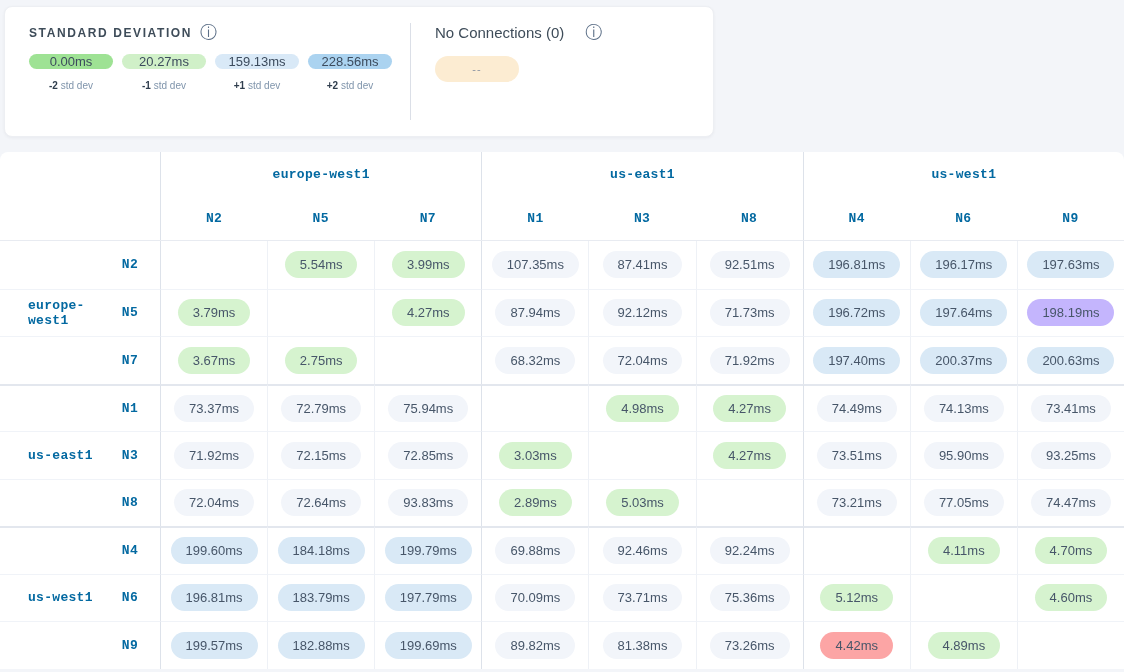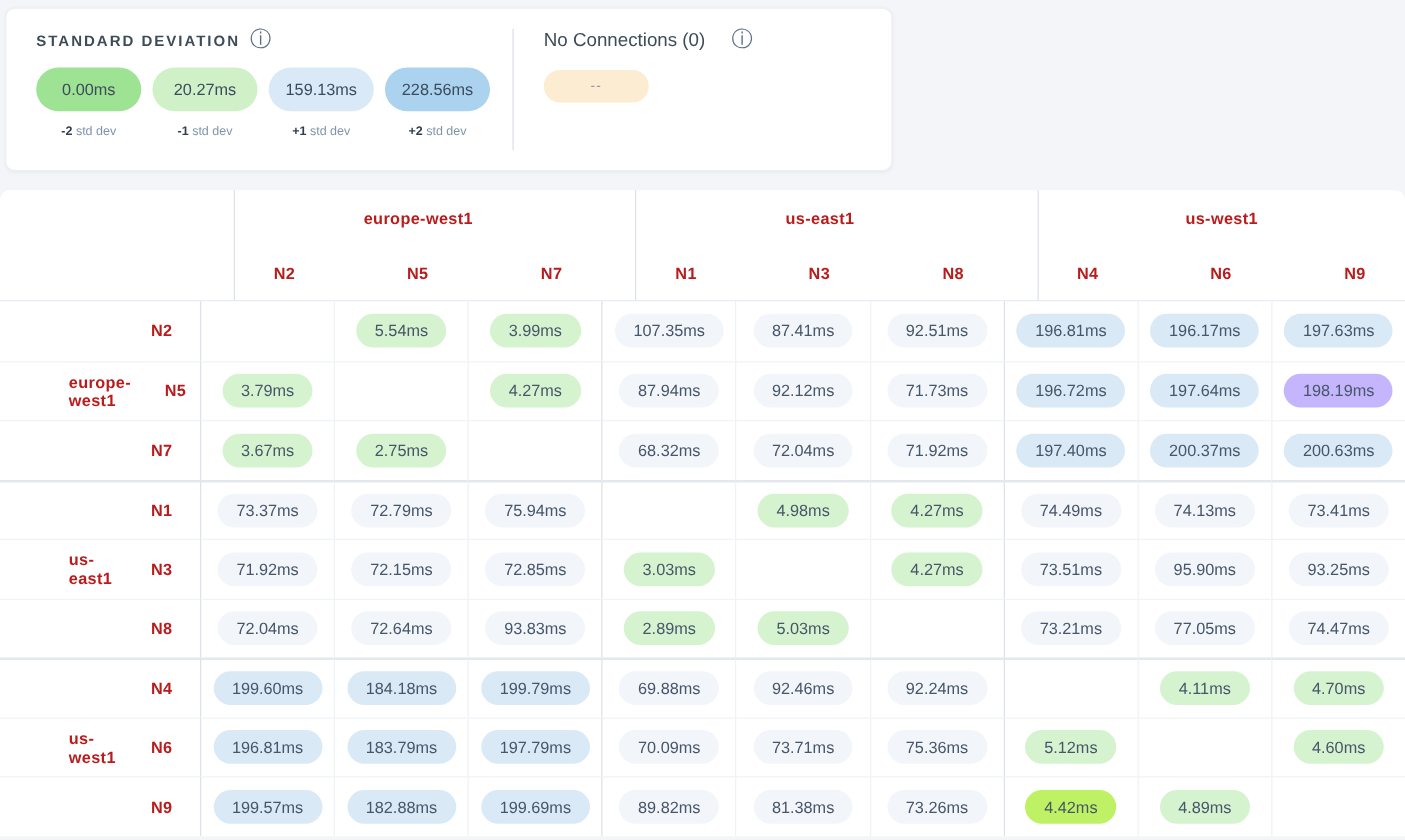--- a/index.html
+++ b/index.html
@@ -26,21 +26,21 @@
     font-size:12px; font-weight:bold; letter-spacing:1.6px;
     color:#3e4c59;
   }
   .info-icon {
     font-size:17px; line-height:1; color:#5c6f87; cursor:pointer;
     font-family:"DejaVu Sans", sans-serif;
   }
   .legend-pills { display:flex; gap:9px; }
   .legend-item { width:84px; display:flex; flex-direction:column; align-items:center; }
   .legend-pill {
-    width:100%; height:35px; border-radius:999px;
+    width:100%; height:15px; border-radius:999px;
     display:flex; align-items:center; justify-content:center;
     font-size:13px; color:#3c4b5d;
   }
   .legend-label { margin-top:11px; font-size:10px; color:#7f94ab; white-space:nowrap; }
   .legend-label b { color:#2f3d4d; font-weight:bold; }
 
   .card-divider { width:1px; background:#dbdfe7; margin:16px 0; }
 
   .legend-right { padding:17px 0 0 24px; }
   .noconn-title-row { display:flex; align-items:center; gap:21px;justify-content:space-between; }
@@ -64,26 +64,25 @@
     grid-template-columns:160px repeat(9, 1fr);
     grid-auto-rows:44px;
     border-bottom:1px solid #e8ebf1;
   }
   .matrix-body {
     display:grid;
     grid-template-columns:160px repeat(9, 1fr);
     grid-auto-rows:47.5px;
   }
   .mono {
-    font-family:Liberation Sans, sans-serif;
+    font-family:Liberation Mono, monospace;
     font-weight:bold;
     font-size:13px;
-    color:#b91c1c;
+    color:#0369a1;
     letter-spacing:.3px;
-    margin-left:27px;
   }
   .h-group {
     grid-column:span 3;
     display:flex; align-items:center; justify-content:center;
   }
   .h-node { display:flex; align-items:center; justify-content:center; }
   .col-group { border-left:1px solid #dde2ea; }
   .col-light { border-left:1px solid #eef1f6; }
   .sep-light { border-top:1px solid #f0f3f8; }
   .sep-group { border-top:2px solid #e3e7ee; }
@@ -407,20 +406,20 @@
       <div class="cell col-group sep-light">
         <span class="pill" style="background: rgb(242, 245, 250);">89.82ms</span>
       </div>
       <div class="cell col-light sep-light">
         <span class="pill" style="background: rgb(242, 245, 250);">81.38ms</span>
       </div>
       <div class="cell col-light sep-light">
         <span class="pill" style="background: rgb(242, 245, 250);">73.26ms</span>
       </div>
       <div class="cell col-group sep-light">
-        <span class="pill" style="background: #bef264;">4.42ms</span>
+        <span class="pill" style="background: #fca5a5;">4.42ms</span>
       </div>
       <div class="cell col-light sep-light">
         <span class="pill" style="background: rgb(214, 243, 207);">4.89ms</span>
       </div>
       <div class="cell col-light sep-light"></div>
     </div>
 </div>
 
 </body></html>

